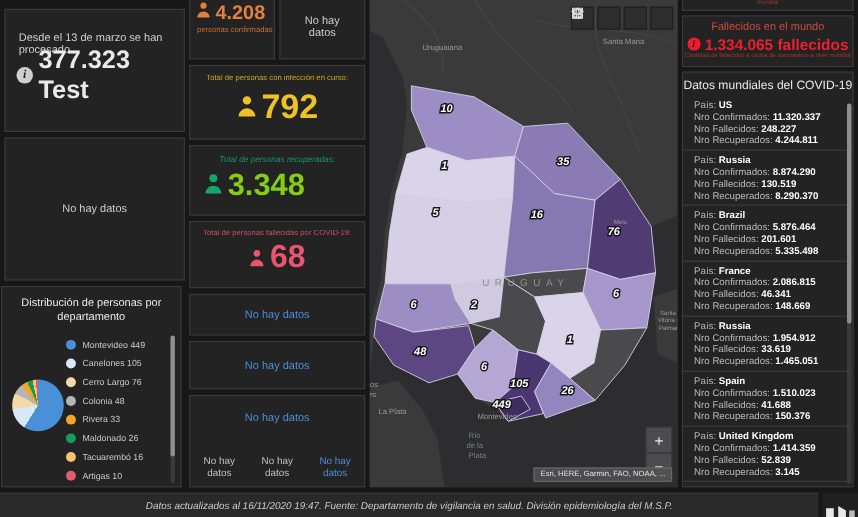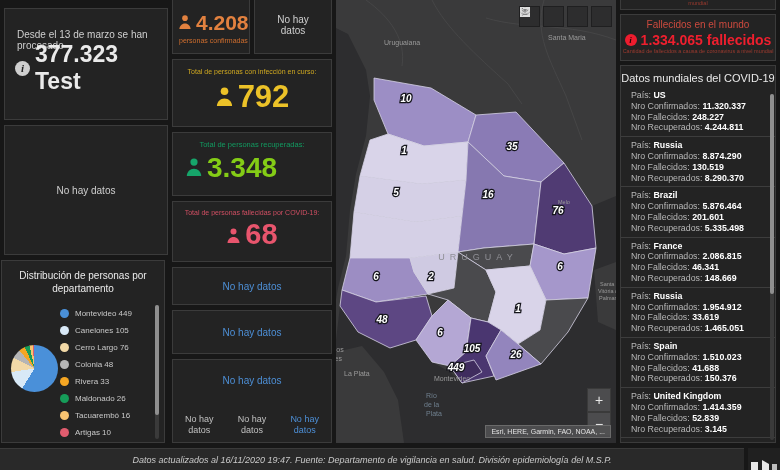--- a/index.html
+++ b/index.html
@@ -119,21 +119,21 @@
           <span class="leg-dot" style="background: rgb(224, 92, 110);"></span>
           <span class="leg-txt">Artigas  10</span>
         </div>
       </div>
     <div class="sbar" style="right:5px;top:44px;height:134px;">
       <div class="sthumb" style="top:0;height:110px;"></div>
     </div>
   </div>
 
   <div class="panel" style="left:172px;top:-4px;width:78px;height:58px;border-top:0;">
-    <div class="stat-num" style="margin-top:15px;color:#e2813f;font-size:21px;justify-content:flex-start;padding-left:5px;">
+    <div class="stat-num" style="margin-top:5px;color:#e2813f;font-size:18px;justify-content:flex-start;padding-left:5px;">
       <span class="person">
         <svg width="14" height="16" viewBox="0 0 20 22" fill="#e2813f">
             <circle cx="10" cy="5.5" r="4"></circle>
             <path d="M2 21c0-4.4 3.6-8 8-8s8 3.6 8 8z"></path>
           </svg>
       </span>
       <span>4.208</span>
     </div>
     <div style="font-size:7px;color:#d06e2e;padding-left:6px;margin-top:2px;">personas confirmadas</div>
   </div>
@@ -149,21 +149,21 @@
         <svg width="19" height="21" viewBox="0 0 20 22" fill="#ecc228">
             <circle cx="10" cy="5.5" r="4"></circle>
             <path d="M2 21c0-4.4 3.6-8 8-8s8 3.6 8 8z"></path>
           </svg>
       </span>
       <span>792</span>
     </div>
   </div>
 
   <div class="panel" style="left:172px;top:132px;width:160px;height:64px;">
-    <div class="stat-title" style="color:#129a60;font-size:7.5px;margin-top:7px;">Total de personas recuperadas:</div>
+    <div class="stat-title" style="color:#129a60;font-size:7.5px;margin-top:7px;font-style:italic;">Total de personas recuperadas:</div>
     <div class="stat-num" style="color:#84cc16;font-size:28px;margin-top:3px;justify-content:flex-start;padding-left:12px;">
       <span class="person">
         <svg width="18" height="20" viewBox="0 0 20 22" fill="#16a56a">
             <circle cx="10" cy="5.5" r="4"></circle>
             <path d="M2 21c0-4.4 3.6-8 8-8s8 3.6 8 8z"></path>
           </svg>
       </span>
       <span>3.348</span>
     </div>
   </div>

